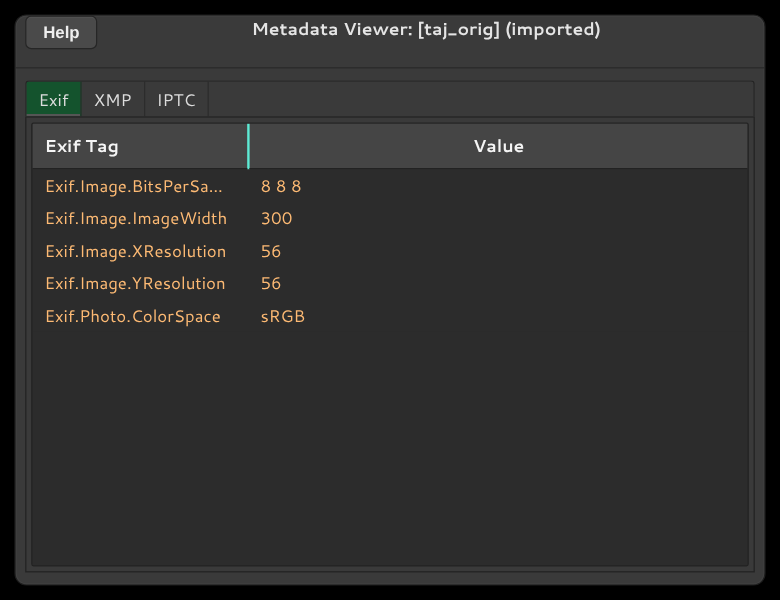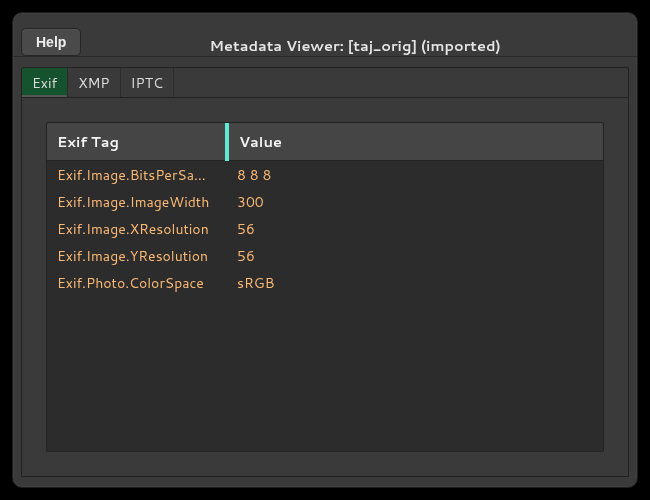--- a/index.html
+++ b/index.html
@@ -18,21 +18,21 @@
     border: 1px solid #1e1e1e;
     border-radius: 10px;
     box-shadow: 0 0 0 1px rgba(255,255,255,0.03) inset;
     display: flex;
     flex-direction: column;
     overflow: hidden;
   }
   .titlebar {
     height: 44px;
     display: flex;
-    align-items: flex-end;
+    align-items: flex-start;
     padding: 0 8px;
     border-bottom: 1px solid #2a2a2a;
   }
   .titlebar .title {
     flex: 1;
     text-align: center;
     font-weight: 700;
     font-size: 14.5px;
     color: #e5e5e5;
   }
@@ -75,21 +75,21 @@
   .tab.active {
     background: #14532d;
     box-shadow: inset 0 -2px 0 #555;
     font-weight: 500;
   }
   .tabbar .spacer { flex: 1; }
   .panel {
     flex: 1;
     border: 1px solid #222;
     border-top: 1px solid #222;
-    padding: 24px;
+    padding: 4px;
     background: #3a3a3a;
     display: flex;
     flex-direction: column;
   }
   .table-wrap {
     flex: 1;
     border: 1px solid #222;
     background: #2c2c2c;
     display: flex;
     flex-direction: column;
@@ -104,21 +104,22 @@
   thead th {
     background: #454545;
     text-align: left;
     font-weight: 700;
     font-size: 14.5px;
     color: #f5f5f5;
     padding: 8px 10px;
     border-bottom: 1px solid #222;
   }
   thead th + th {
-    border-left: 4px solid #5eead4;
+    border-left: 2px solid #5eead4;
+    text-align: center;
   }
   tbody td {
     padding: 3.5px 10px;
     font-size: 14px;
     color: #fdba74;
     white-space: nowrap;
     overflow: hidden;
     text-overflow: ellipsis;
   }
   col.tagcol { width: 180px; }

